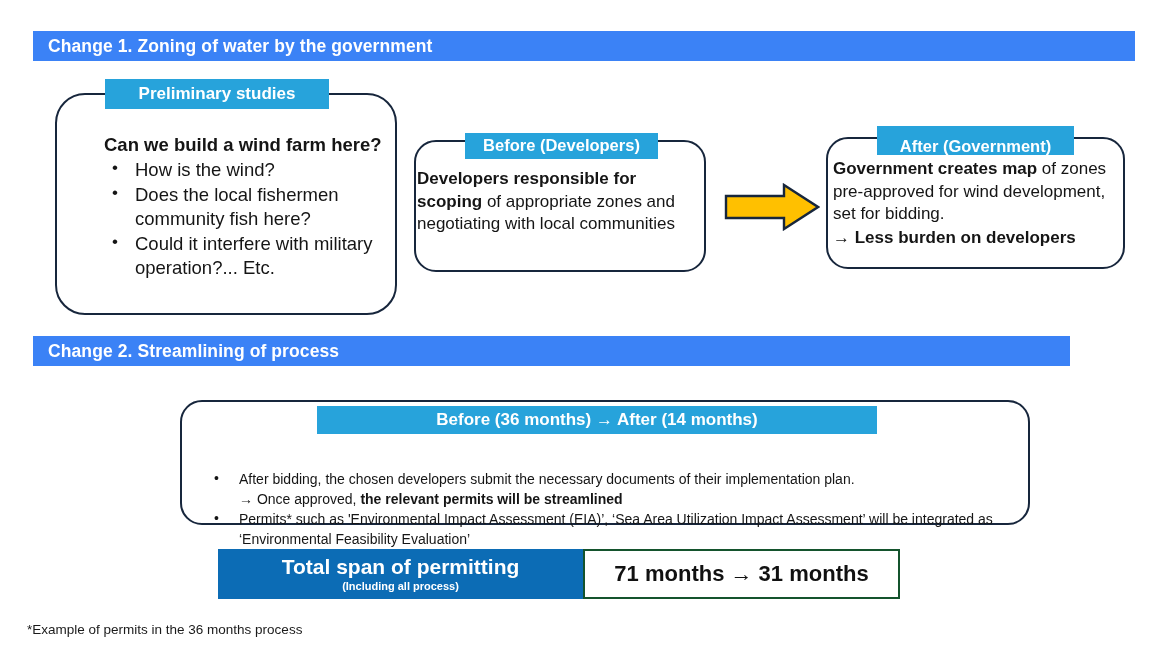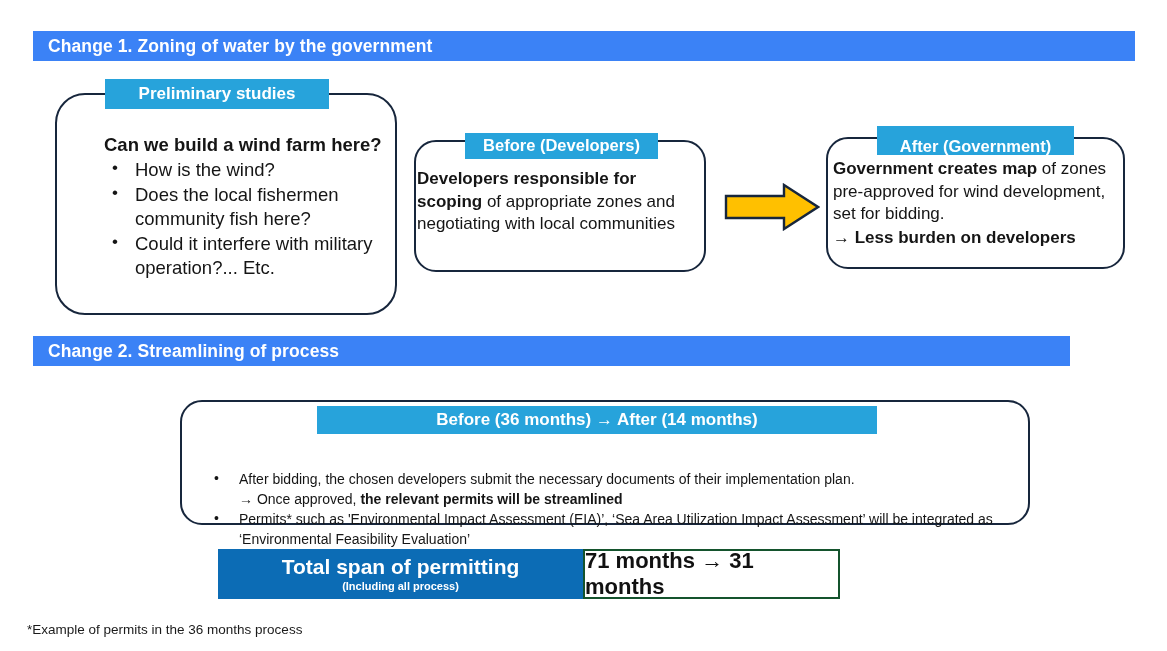--- a/index.html
+++ b/index.html
@@ -117,21 +117,21 @@
     content: "\2022";
     position: absolute; left: 16px; top: -1px; font-size: 14px;
   }
   #change2-text b { font-weight: bold; }
   .sub-arrow { display: block; }
 
   
   #total-bar {
     position: absolute;
     left: 218px; top: 549px;
-    width: 622px; height: 50px;
+    width: 682px; height: 50px;
     display: flex;
   }
   #total-label {
     width: 365px; height: 100%;
     background: #0C6CB5;
     color: #ffffff;
     display: flex; flex-direction: column;
     align-items: center; justify-content: center;
     line-height: 1.05;
   }

